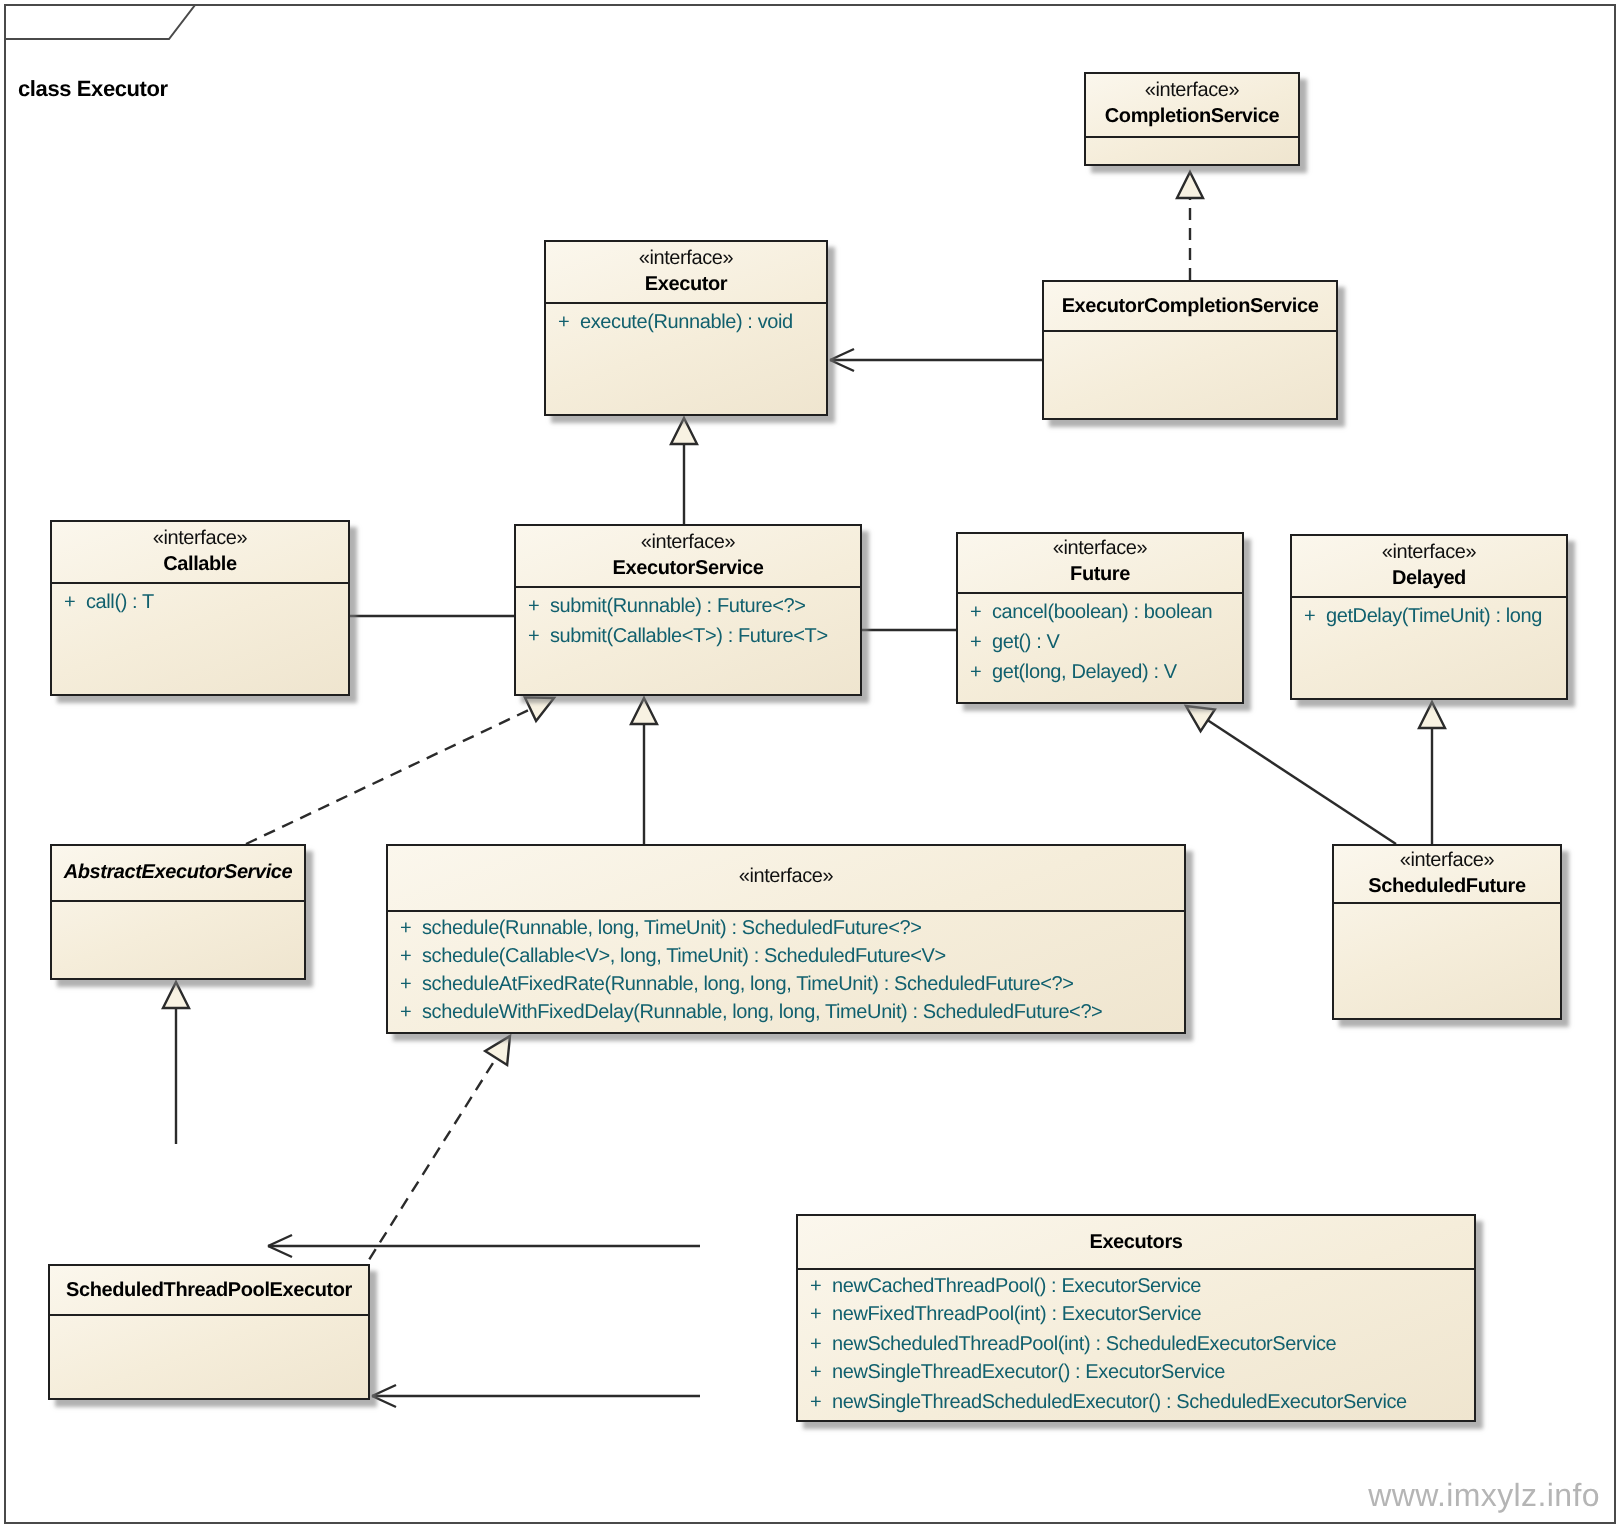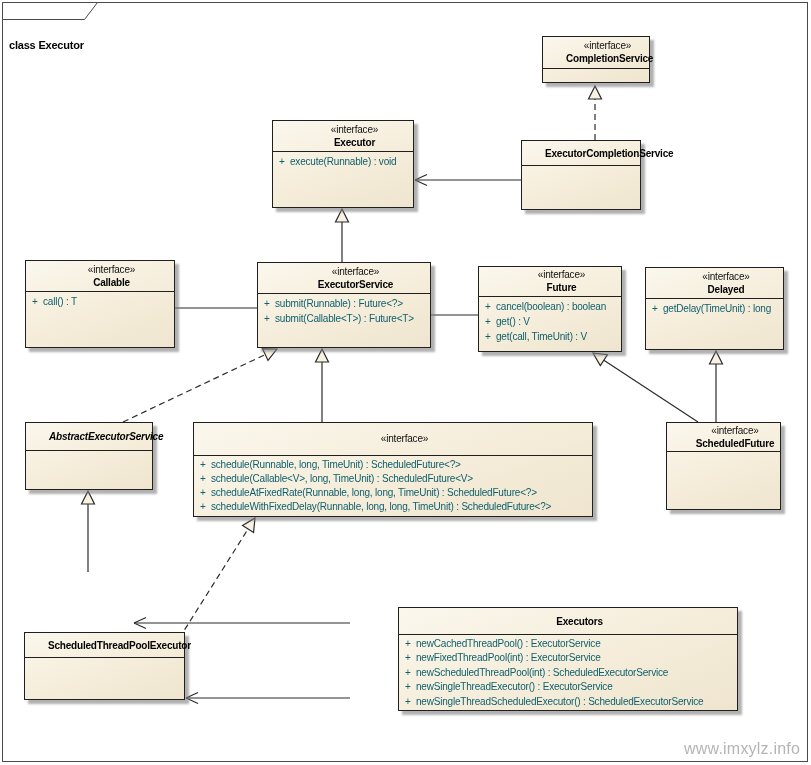--- a/index.html
+++ b/index.html
@@ -9,21 +9,21 @@
   #frame { position:absolute; left:2px; top:2px; width:806px; height:760px;
     border:1px solid #4a4a4a; background:#fff; }
   #edge-layer { position:absolute; left:0; top:0; width:811px; height:765px;
     pointer-events:none; }
   #frame-tab-label { position:absolute; left:9px; top:4px; font-size:11px;
     font-weight:bold; color:#000; letter-spacing:-0.2px;margin-top:35px; }
   .uml-box { position:absolute; border:1px solid #1f1f1f;
     background:linear-gradient(160deg,#fbf7ed 0%,#f5edda 55%,#efe5cf 100%);
     box-shadow:3.5px 3.5px 2px rgba(125,125,125,0.6); letter-spacing:-0.2px; }
   .hdr { display:flex; flex-direction:column; justify-content:center;
-    text-align:center;padding-left:23px; }
+    text-align:center; }
   .stereo { font-size:10px; color:#101010; line-height:12px; }
   .cname { font-size:10px; font-weight:bold; color:#000; line-height:13px; }
   .cname.italic { font-style:italic; }
   .compartment { border-top:1px solid #1f1f1f; overflow:hidden;
     padding-top:2px; }
   .method { display:flex; font-size:10px; color:#11606e; line-height:15px;
     white-space:nowrap; }
   .method .vis { width:17px; padding-left:6px; flex:0 0 auto; }
   .method .sig { flex:1 1 auto; }
   #watermark { position:absolute; right:11px; bottom:7px; font-size:16px;
@@ -109,21 +109,21 @@
       <div class="cname">Executor</div>
     </div>
     <div class="compartment" style="height:57px">
       <div class="method">
           <span class="vis">+</span>
           <span class="sig">execute(Runnable) : void</span>
         </div>
     </div>
   </div>
 
-  <div class="uml-box" style="left:521px;top:140px;width:120px;height:70px;">
+  <div class="uml-box" style="left:521px;top:140px;width:148px;height:70px;">
     <div class="hdr" style="height:24px">
       <div class="cname">ExecutorCompletionService</div>
     </div>
     <div class="compartment" style="height:45px"></div>
   </div>
 
   <div class="uml-box" style="left:25px;top:260px;width:150px;height:88px;">
     <div class="hdr" style="height:30px">
       <div class="stereo">«interface»</div>
       <div class="cname">Callable</div>
@@ -162,21 +162,21 @@
       <div class="method">
           <span class="vis">+</span>
           <span class="sig">cancel(boolean) : boolean</span>
         </div>
       <div class="method">
           <span class="vis">+</span>
           <span class="sig">get() : V</span>
         </div>
       <div class="method">
           <span class="vis">+</span>
-          <span class="sig">get(call, TimeUnit) : V</span>
+          <span class="sig">get(long, Delayed) : V</span>
         </div>
     </div>
   </div>
 
   <div class="uml-box" style="left:645px;top:267px;width:139px;height:83px;">
     <div class="hdr" style="height:30px">
       <div class="stereo">«interface»</div>
       <div class="cname">Delayed</div>
     </div>
     <div class="compartment" style="height:52px">

